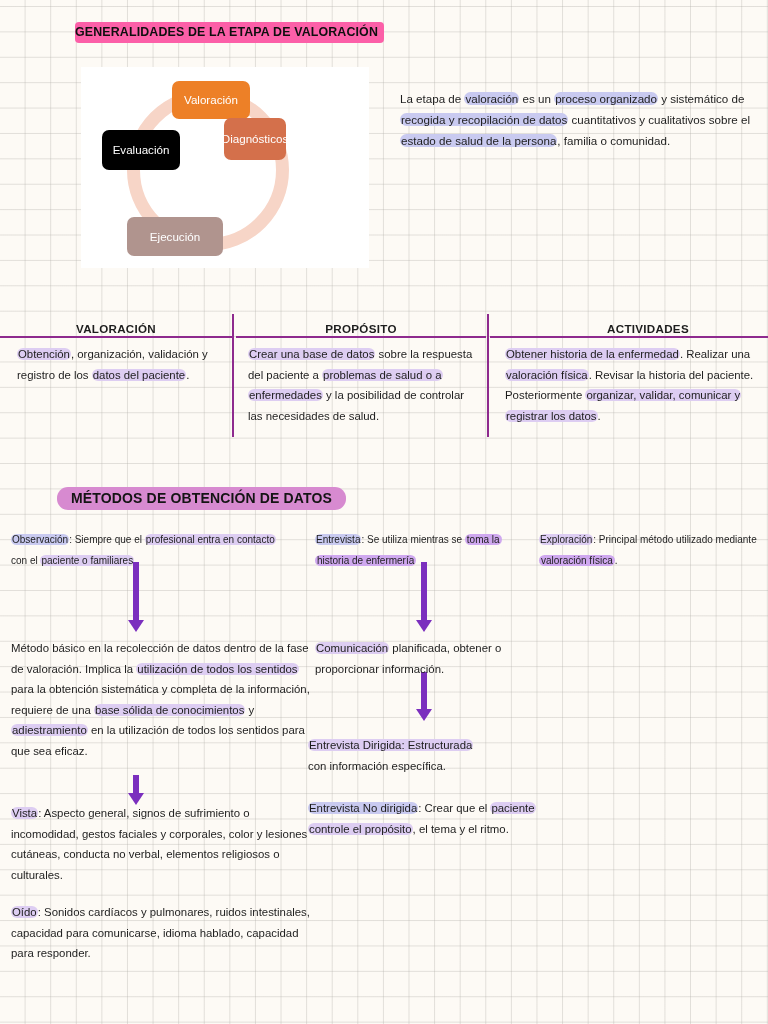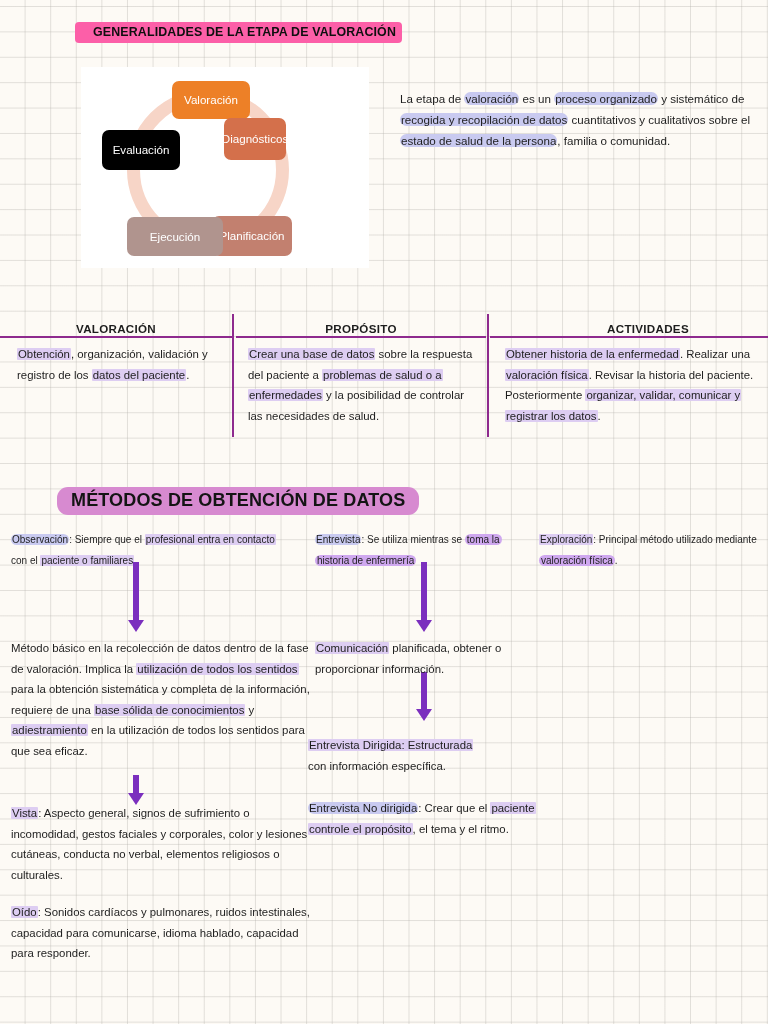--- a/index.html
+++ b/index.html
@@ -17,44 +17,44 @@
       linear-gradient(to bottom, rgba(181,178,172,0.38) 1px, transparent 1px);
     background-size: 25.6px 25.4px;
     background-position: -1px 6px;
     position: relative;
     overflow: hidden;
     color: #1d1d1d;
   }
 
   
   .hl-blue  { background-color: #c9caf0; border-radius: 7px; padding: 0 1px; box-decoration-break: clone; -webkit-box-decoration-break: clone; }
-  .hl-purple{ background-color: #ddcdf2; border-radius: 1px; padding: 0 1px; box-decoration-break: clone; -webkit-box-decoration-break: clone; }
+  .hl-purple{ background-color: #ddcdf2; border-radius: 6px; padding: 0 1px; box-decoration-break: clone; -webkit-box-decoration-break: clone; }
   .hl-vio   { background-color: #cfa8ef; border-radius: 9px; padding: 0 2px; box-decoration-break: clone; -webkit-box-decoration-break: clone; }
 
   
   .banner-pink {
     position: absolute;
     left: 75px; top: 22px;
     background-color: #fc5fa8;
     border-radius: 4px;
-    padding: 3px 6px 4px 18px;
+    padding: 3px 6px 4px 0;
     font-size: 12.4px;
     font-weight: bold;
     letter-spacing: 0.15px;
     color: #0f0f0f;
     white-space: nowrap;
   }
 
   .banner-orchid {
     position: absolute;
     left: 57px; top: 487px;
     background-color: #d78ad0;
     border-radius: 11px;
     padding: 3px 14px 4px 14px;
-    font-size: 18px;
+    font-size: 14px;
     font-weight: bold;
     letter-spacing: 0.15px;
     color: #141414;
     white-space: nowrap;
   }
 
   
   .diagram-card {
     position: absolute;
     left: 81px; top: 67px;
@@ -206,23 +206,20 @@
 <div class="diagram-card">
   <div class="cycle-ring"></div>
   <div class="cycle-arrowhead"></div>
 
   <div class="node node-valoracion">
     <span>Valoración</span>
   </div>
   <div class="node node-diagnosticos">
     <span>Diagnósticos</span>
   </div>
-  <div class="node node-planificacion">
-    <span>Planificación</span>
-  </div>
   <div class="node node-ejecucion">
     <span>Ejecución</span>
   </div>
   <div class="node node-evaluacion">
     <span>Evaluación</span>
   </div>
 </div>
 
 <div class="intro-para">
   <span>La etapa de </span><span class="hl-blue">valoración</span><span> es un </span><span class="hl-blue">proceso organizado</span><span> y sistemático de </span><span class="hl-blue">recogida y recopilación de datos</span><span> cuantitativos y cualitativos sobre el </span><span class="hl-blue">estado de salud de la persona</span><span>, familia o comunidad.</span>

